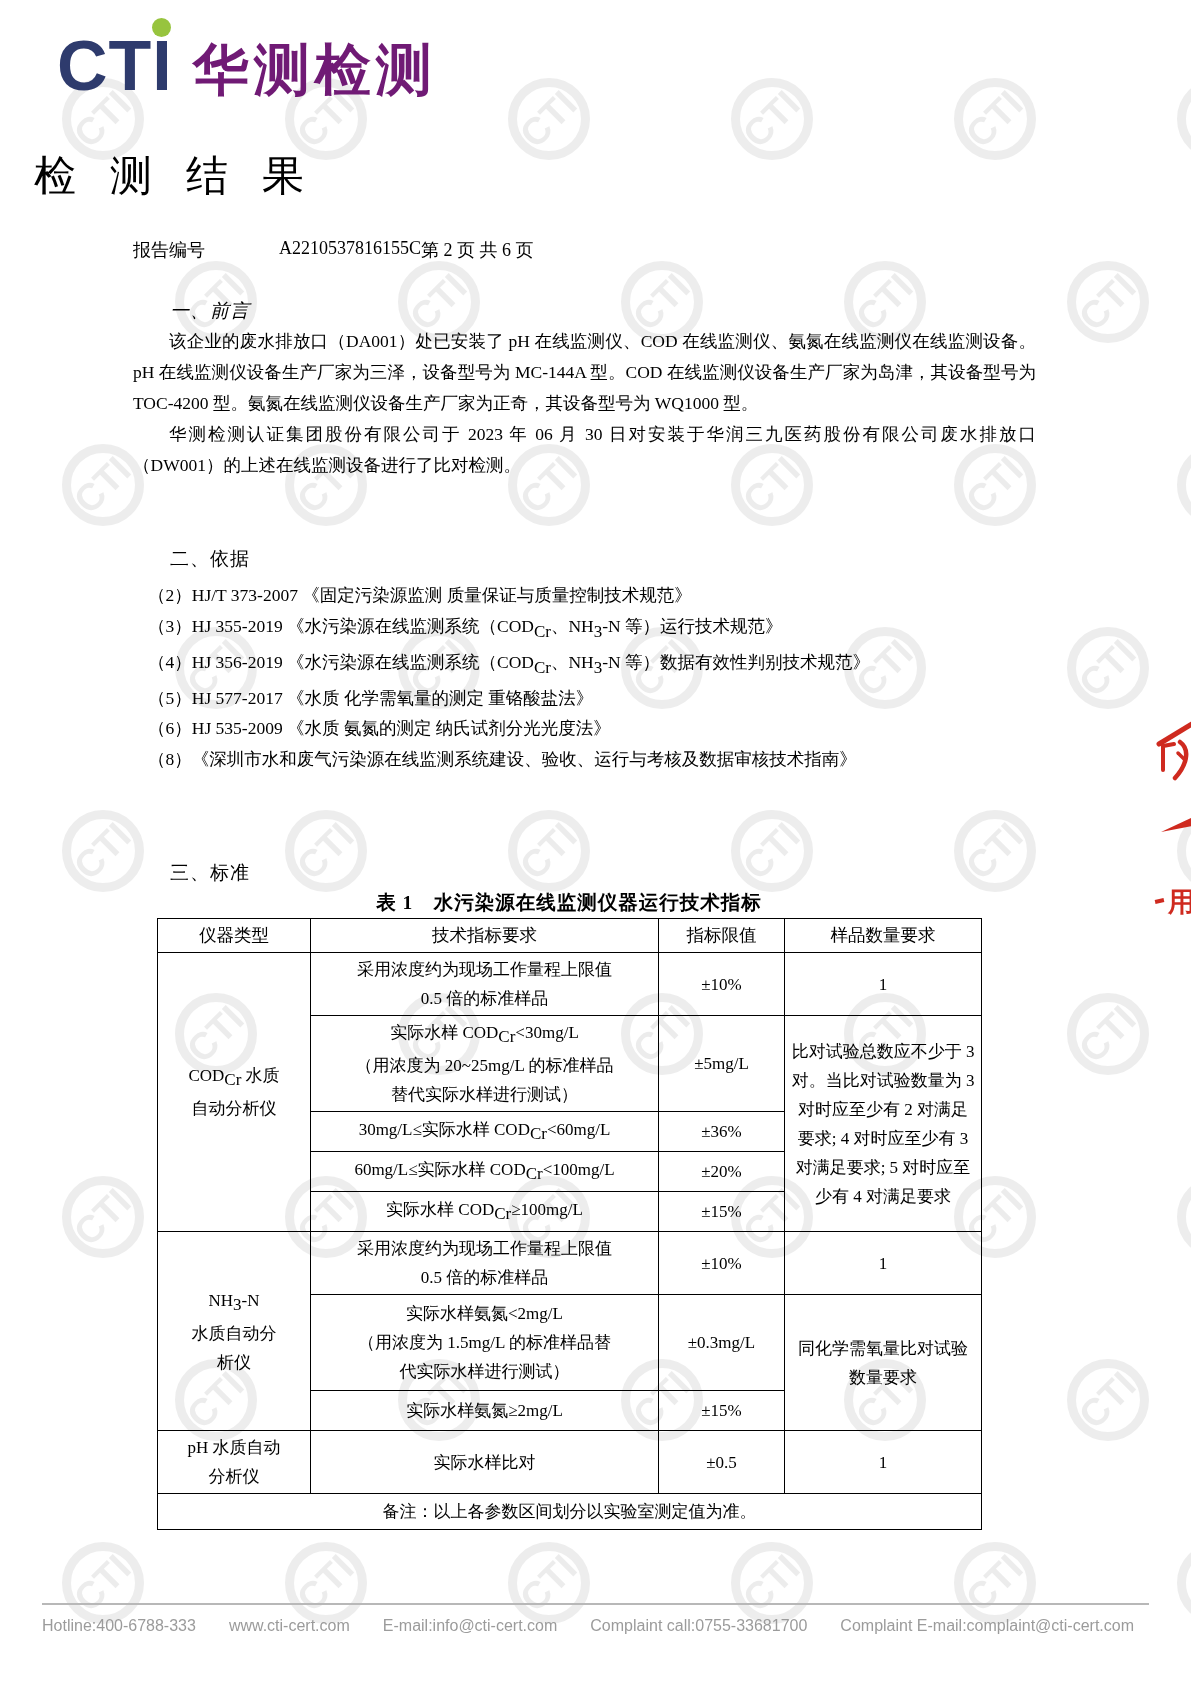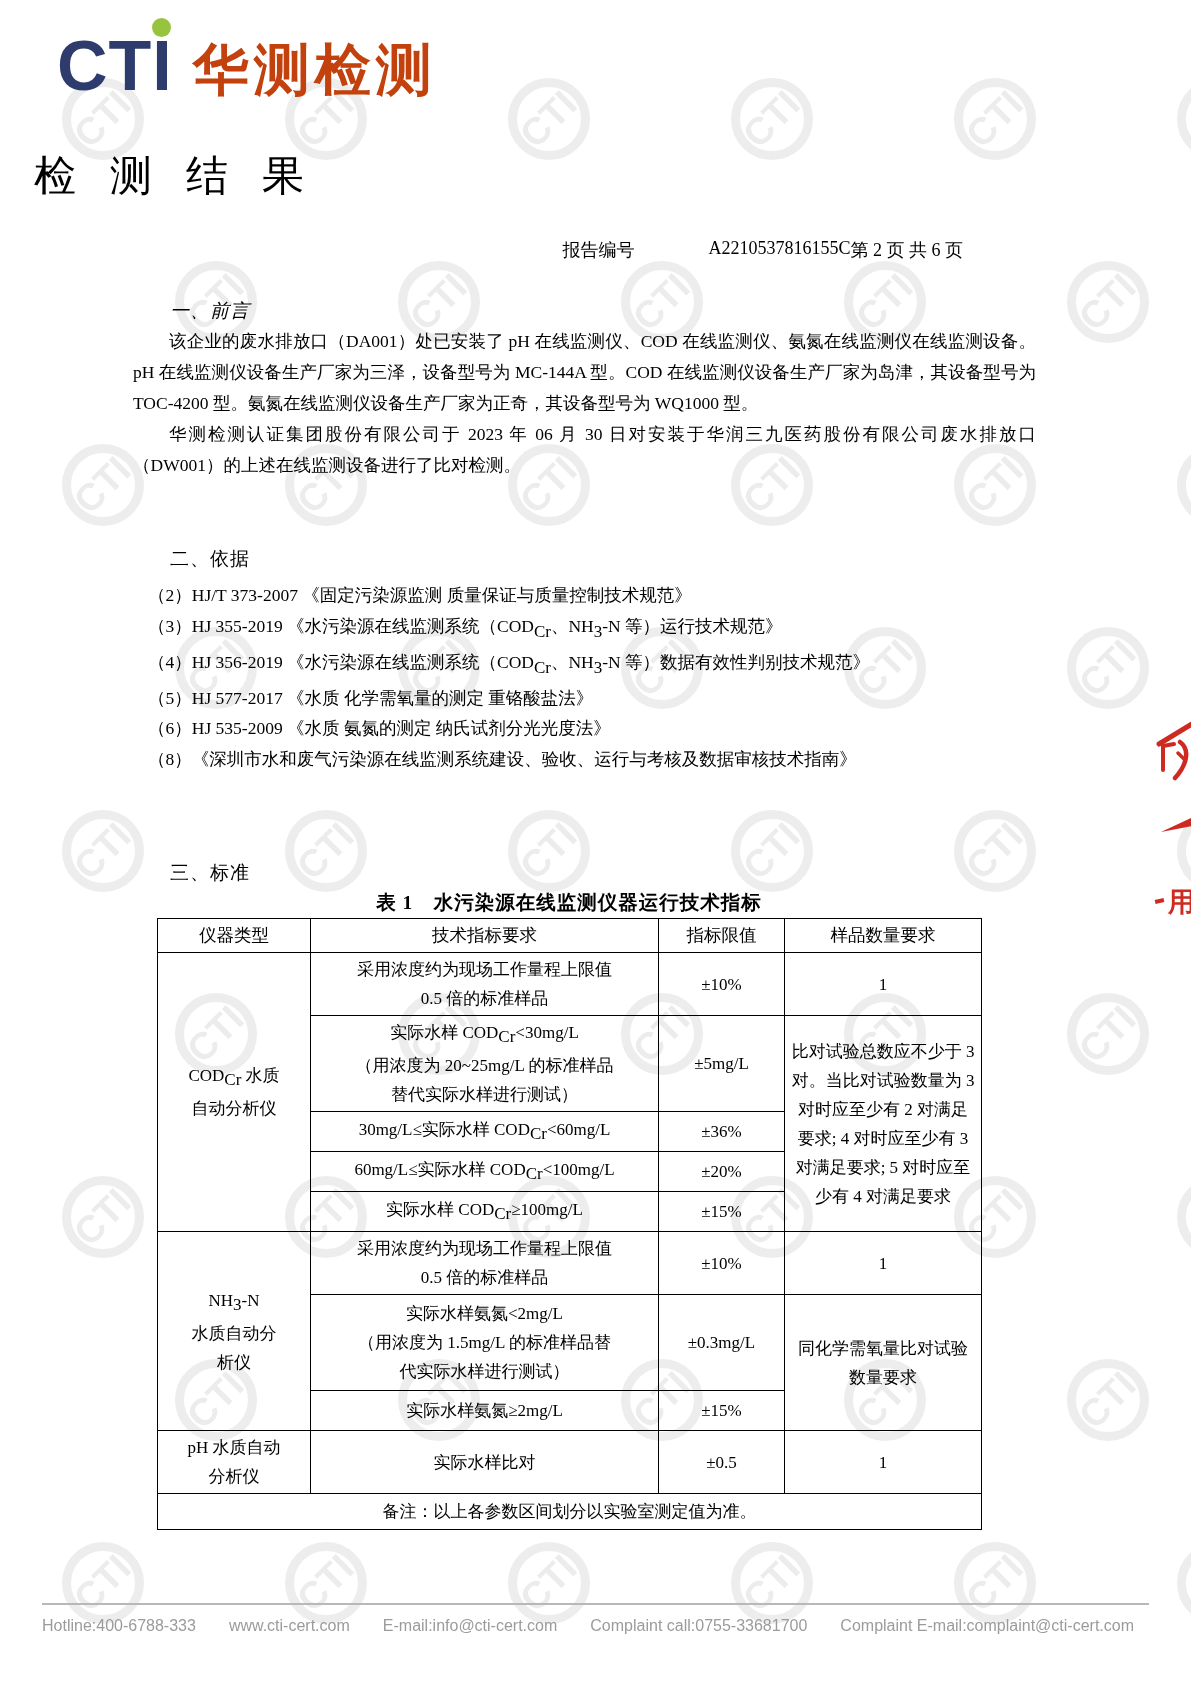--- a/index.html
+++ b/index.html
@@ -25,30 +25,30 @@
   .logo-latin {
     font-family:"Liberation Sans","DejaVu Sans",sans-serif; font-weight:bold;
     font-size:70px; line-height:0.92; color:#2e3b6d; letter-spacing:1px; position:relative;
   }
   .logo-dot {
     position:absolute; top:-16px; right:2px; width:19px; height:19px;
     border-radius:50%; background:#97c43e;
   }
   .logo-cn {
     font-family:"Liberation Sans","DejaVu Sans",sans-serif; font-weight:bold;
-    font-size:56px; line-height:1; color:#c2410c; margin-left:20px; letter-spacing:5px;
+    font-size:56px; line-height:1; color:#701a75; margin-left:20px; letter-spacing:5px;
   }
   
   .doc-title {
     position:absolute; top:148px; left:0; width:100%;
     text-align:left; font-size:42px; letter-spacing:34px; text-indent:34px; font-weight:500;
   }
   .report-row {
     position:absolute; top:238px; left:133px; width:830px;
-    display:flex; justify-content:flex-end; align-items:baseline; font-size:18px;
+    display:flex; justify-content:flex-start; align-items:baseline; font-size:18px;
   }
   .report-left { display:flex; }
   .report-number { margin-left:74px; font-family:"Liberation Serif",serif; }
   
   .sec-heading { position:absolute; left:170px; font-size:19px; letter-spacing:1px; }
   .preface-heading { top:298px;font-style:italic; }
   .preface-body {
     position:absolute; top:326px; left:133px; width:903px;
     font-size:17.5px; line-height:31px; text-align:justify;
   }

